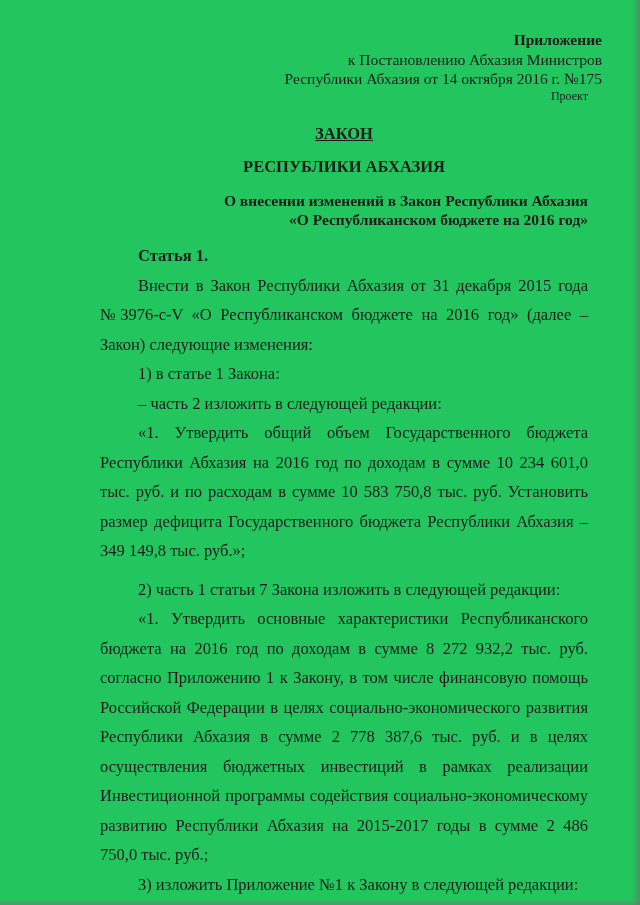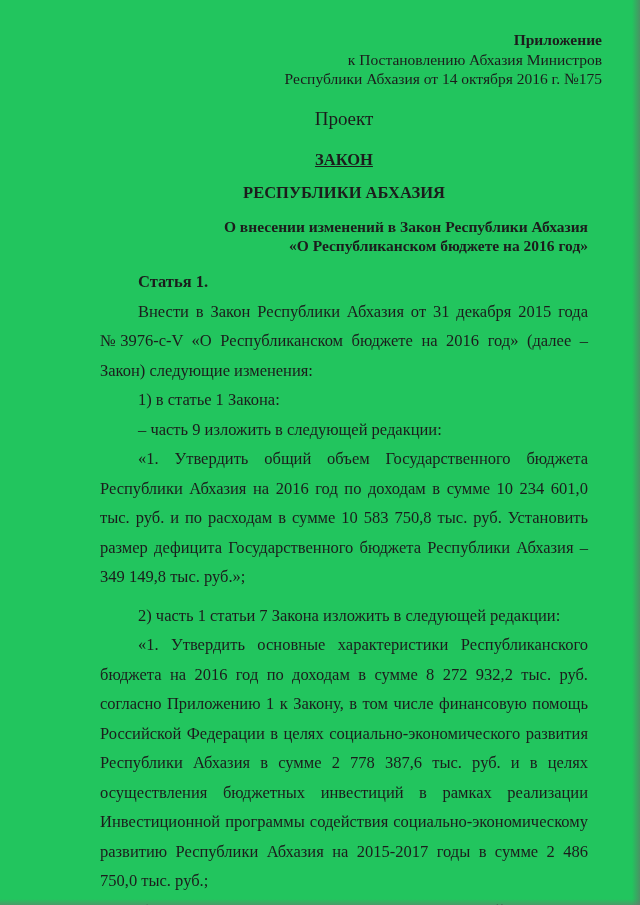--- a/index.html
+++ b/index.html
@@ -34,23 +34,22 @@
     pointer-events: none;
   }
   .annex {
     text-align: right;
     font-size: 15.5px;
     line-height: 19.5px;
     margin-right: -14px;
   }
   .annex .b { font-weight: bold; }
   .draft {
-    text-align: center;
-    font-size: 19px;
-    margin-top: 19px;
+    text-align: right;
+    font-size: 12px;
   }
   .law-title {
     text-align: center;
     font-weight: bold;
     font-size: 16.5px;
     margin-top: 20px;
     text-decoration: underline;
   }
   .republic-title {
     text-align: center;
@@ -99,21 +98,21 @@
 
   <div class="subject">
     <div>О внесении изменений в Закон Республики Абхазия</div>
     <div>«О Республиканском бюджете на 2016 год»</div>
   </div>
 
   <div class="article-heading">Статья 1.</div>
 
   <p class="para first">Внести в Закон Республики Абхазия от 31 декабря 2015 года №3976-с-V «О Республиканском бюджете на 2016 год» (далее – Закон) следующие изменения:</p>
   <p class="para">1) в статье 1 Закона:</p>
-  <p class="para">– часть 9 изложить в следующей редакции:</p>
+  <p class="para">– часть 2 изложить в следующей редакции:</p>
   <p class="para">«1. Утвердить общий объем Государственного бюджета Республики Абхазия на 2016 год по доходам в сумме 10 234 601,0 тыс. руб. и по расходам в сумме 10 583 750,8 тыс. руб. Установить размер дефицита Государственного бюджета Республики Абхазия – 349 149,8 тыс. руб.»;</p>
   <p class="para space-before">2) часть 1 статьи 7 Закона изложить в следующей редакции:</p>
   <p class="para">«1. Утвердить основные характеристики Республиканского бюджета на 2016 год по доходам в сумме 8 272 932,2 тыс. руб. согласно Приложению 1 к Закону, в том числе финансовую помощь Российской Федерации в целях социально-экономического развития Республики Абхазия в сумме 2 778 387,6 тыс. руб. и в целях осуществления бюджетных инвестиций в рамках реализации Инвестиционной программы содействия социально-экономическому развитию Республики Абхазия на 2015-2017 годы в сумме 2 486 750,0 тыс. руб.;</p>
   <p class="para">3) изложить Приложение №1 к Закону в следующей редакции:</p>
 
   <div class="edge-right"></div>
   <div class="edge-bottom"></div>
 
 </div>
 

